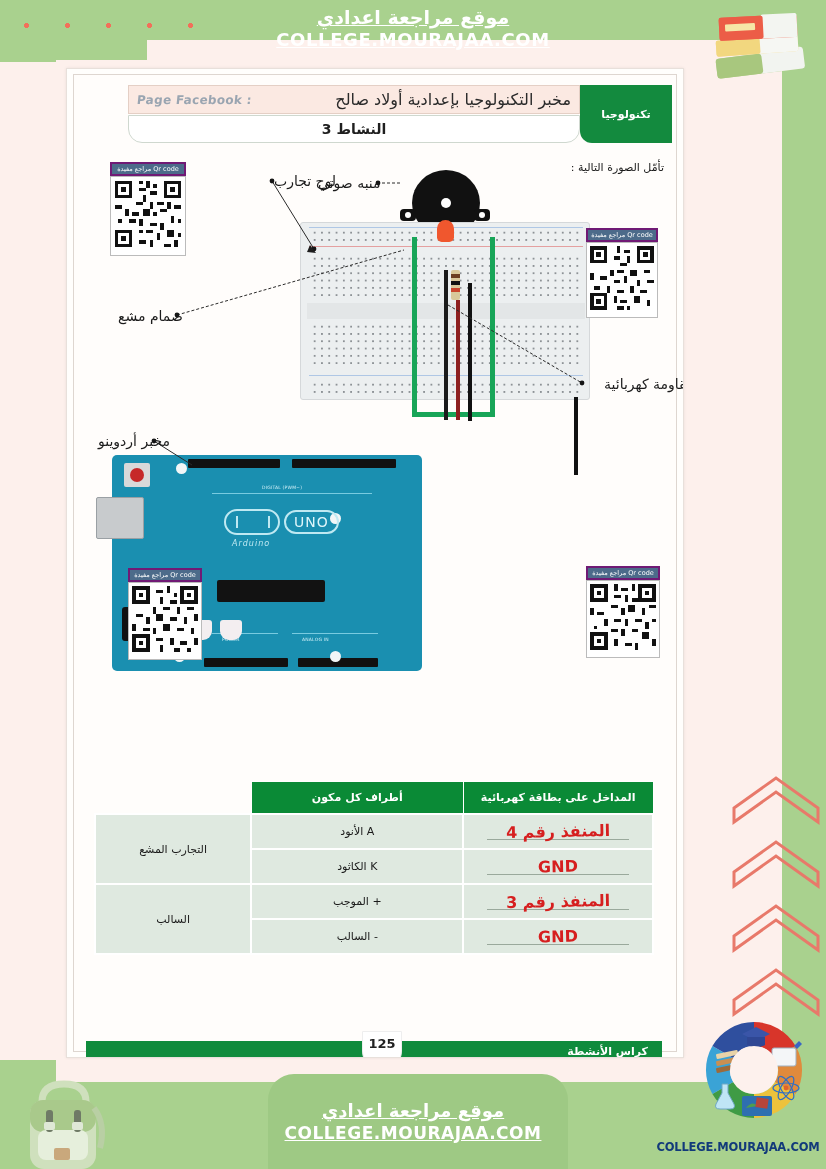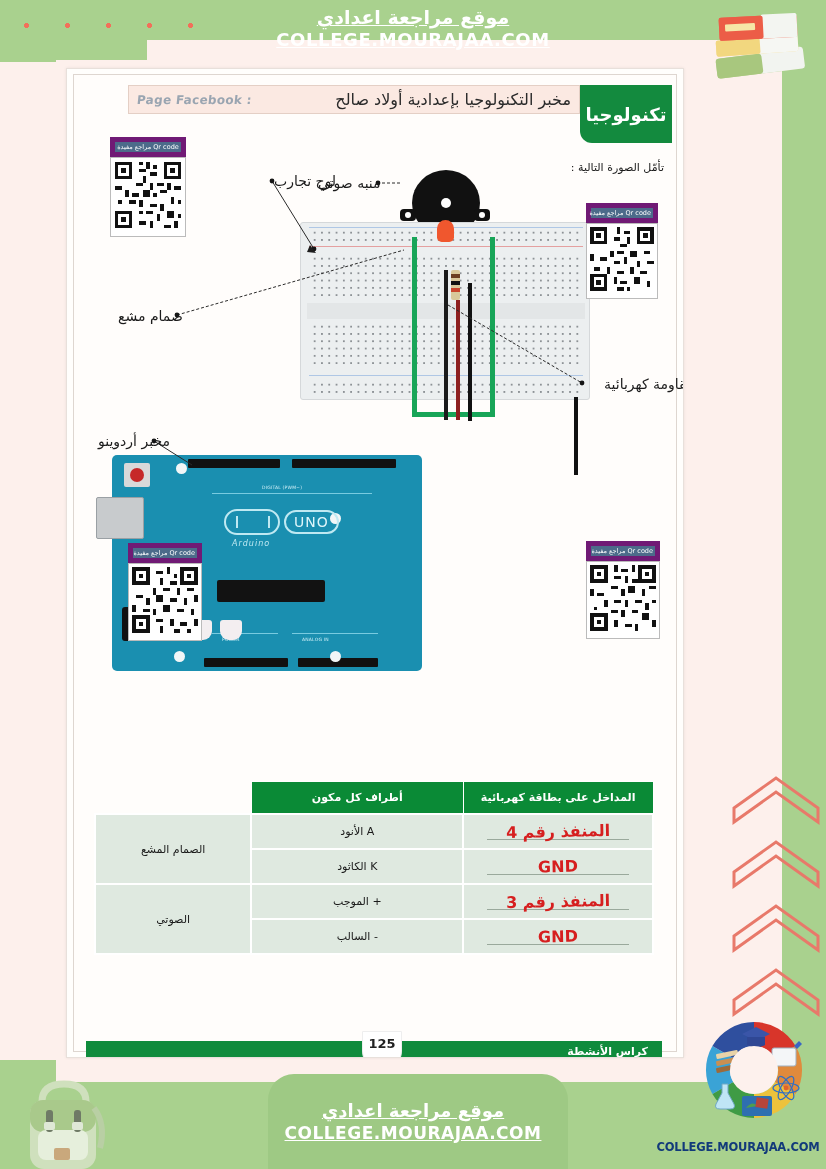--- a/index.html
+++ b/index.html
@@ -96,21 +96,21 @@
   }
 
   
   .tech-tab {
     position: absolute; right: 4px; top: 10px; width: 92px; height: 58px;
     background: #138a3e; border-radius: 0 0 0 12px;
     display: flex; align-items: center; justify-content: center;
     z-index: 6;
   }
   .tech-tab span {
-    color: #fff; font-weight: bold; font-size: 18px; direction: rtl;
+    color: #fff; font-weight: bold; font-size: 11px; direction: rtl;
   }
   .fb-bar {
     position: absolute; right: 96px; top: 10px; width: 452px; height: 29px;
     background: #fbe9e2; border: 1px solid #e4cfc5;
     display: flex; align-items: center; justify-content: space-between;
     padding: 0 8px; z-index: 5;
   }
   .fb-bar .lab-title {
     direction: rtl; font-size: 16px; color: #2a2a2a; font-weight: 500; margin-left: 20px;
   }
@@ -127,21 +127,22 @@
   }
   .activity-bar span {
     direction: rtl; font-size: 14px; font-weight: bold; color: #1f1f1f;
   }
 
   
   .qr { position: absolute; z-index: 7; }
   .qr .qr-cap {
     background: #4c6b8a; color: #fff; font-size: 6.5px; direction: rtl;
     padding: 1px 2px; text-align: center; white-space: nowrap;
-    border: 5px solid #701a75;
+    border: 2px solid #701a75;
+    margin-top: 25px;
   }
   .qr .qr-img {
     width: 100%; background: #fff; border: 1px solid #bbb;
   }
   .q-line {
     position: absolute; font-size: 11px; color: #1a1a1a; direction: rtl;
   }
 
   
   .diagram { position: absolute; left: 8px; top: 90px; width: 596px; height: 580px; }
@@ -396,20 +397,23 @@
 
   <div class="doc-sheet">
     <div class="doc-inner">
 
       <div class="tech-tab">
         <span>تكنولوجيا</span>
       </div>
       <div class="fb-bar">
         <span class="fb-tag">Page Facebook :</span>
         <span class="lab-title">مخبر التكنولوجيا بإعدادية أولاد صالح</span>
+      </div>
+      <div class="activity-bar">
+        <span>النشاط 3</span>
       </div>
 
       <div class="q-line" style="right:12px; top:86px;">تأمّل الصورة التالية :</div>
 
       <div class="qr" style="left:36px; top:62px; width:76px;">
         <div class="qr-cap">Qr code مراجع مفيدة</div>
         <div class="qr-img">
           <svg viewBox="0 0 21 21" width="74" height="74" shape-rendering="crispEdges">
             <rect width="21" height="21" fill="#fff"></rect>
             <g fill="#111">
@@ -700,36 +704,36 @@
               <th class="blank" style="width:28%"></th>
             </tr>
           </thead>
           <tbody>
             <tr>
               <td class="ans">
                 <span class="hand">المنفذ رقم 4</span>
                 <span class="ruleline"></span>
               </td>
               <td>A   الأنود</td>
-              <td class="comp" rowspan="2">الصمام المشع</td>
+              <td class="comp" rowspan="2">التجارب المشع</td>
             </tr>
             <tr>
               <td class="ans">
                 <span class="hand">GND</span>
                 <span class="ruleline"></span>
               </td>
               <td>K   الكاثود</td>
             </tr>
             <tr>
               <td class="ans">
                 <span class="hand">المنفذ رقم 3</span>
                 <span class="ruleline"></span>
               </td>
               <td>+   الموجب</td>
-              <td class="comp" rowspan="2">الصوتي</td>
+              <td class="comp" rowspan="2">السالب</td>
             </tr>
             <tr>
               <td class="ans">
                 <span class="hand">GND</span>
                 <span class="ruleline"></span>
               </td>
               <td>-   السالب</td>
             </tr>
           </tbody>
         </table>

